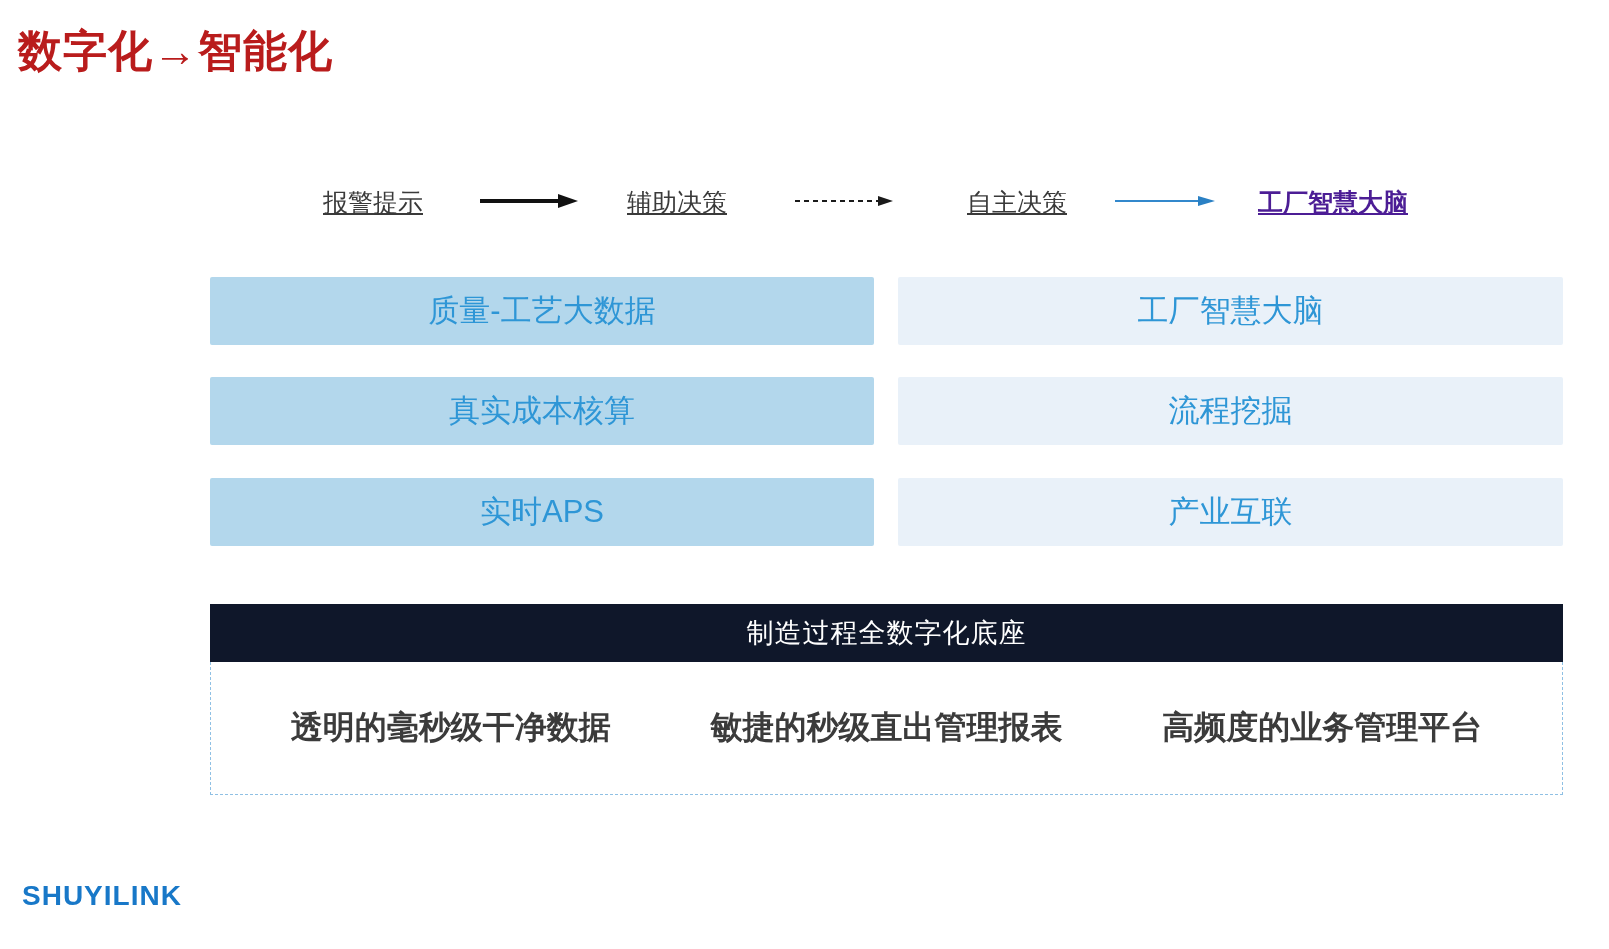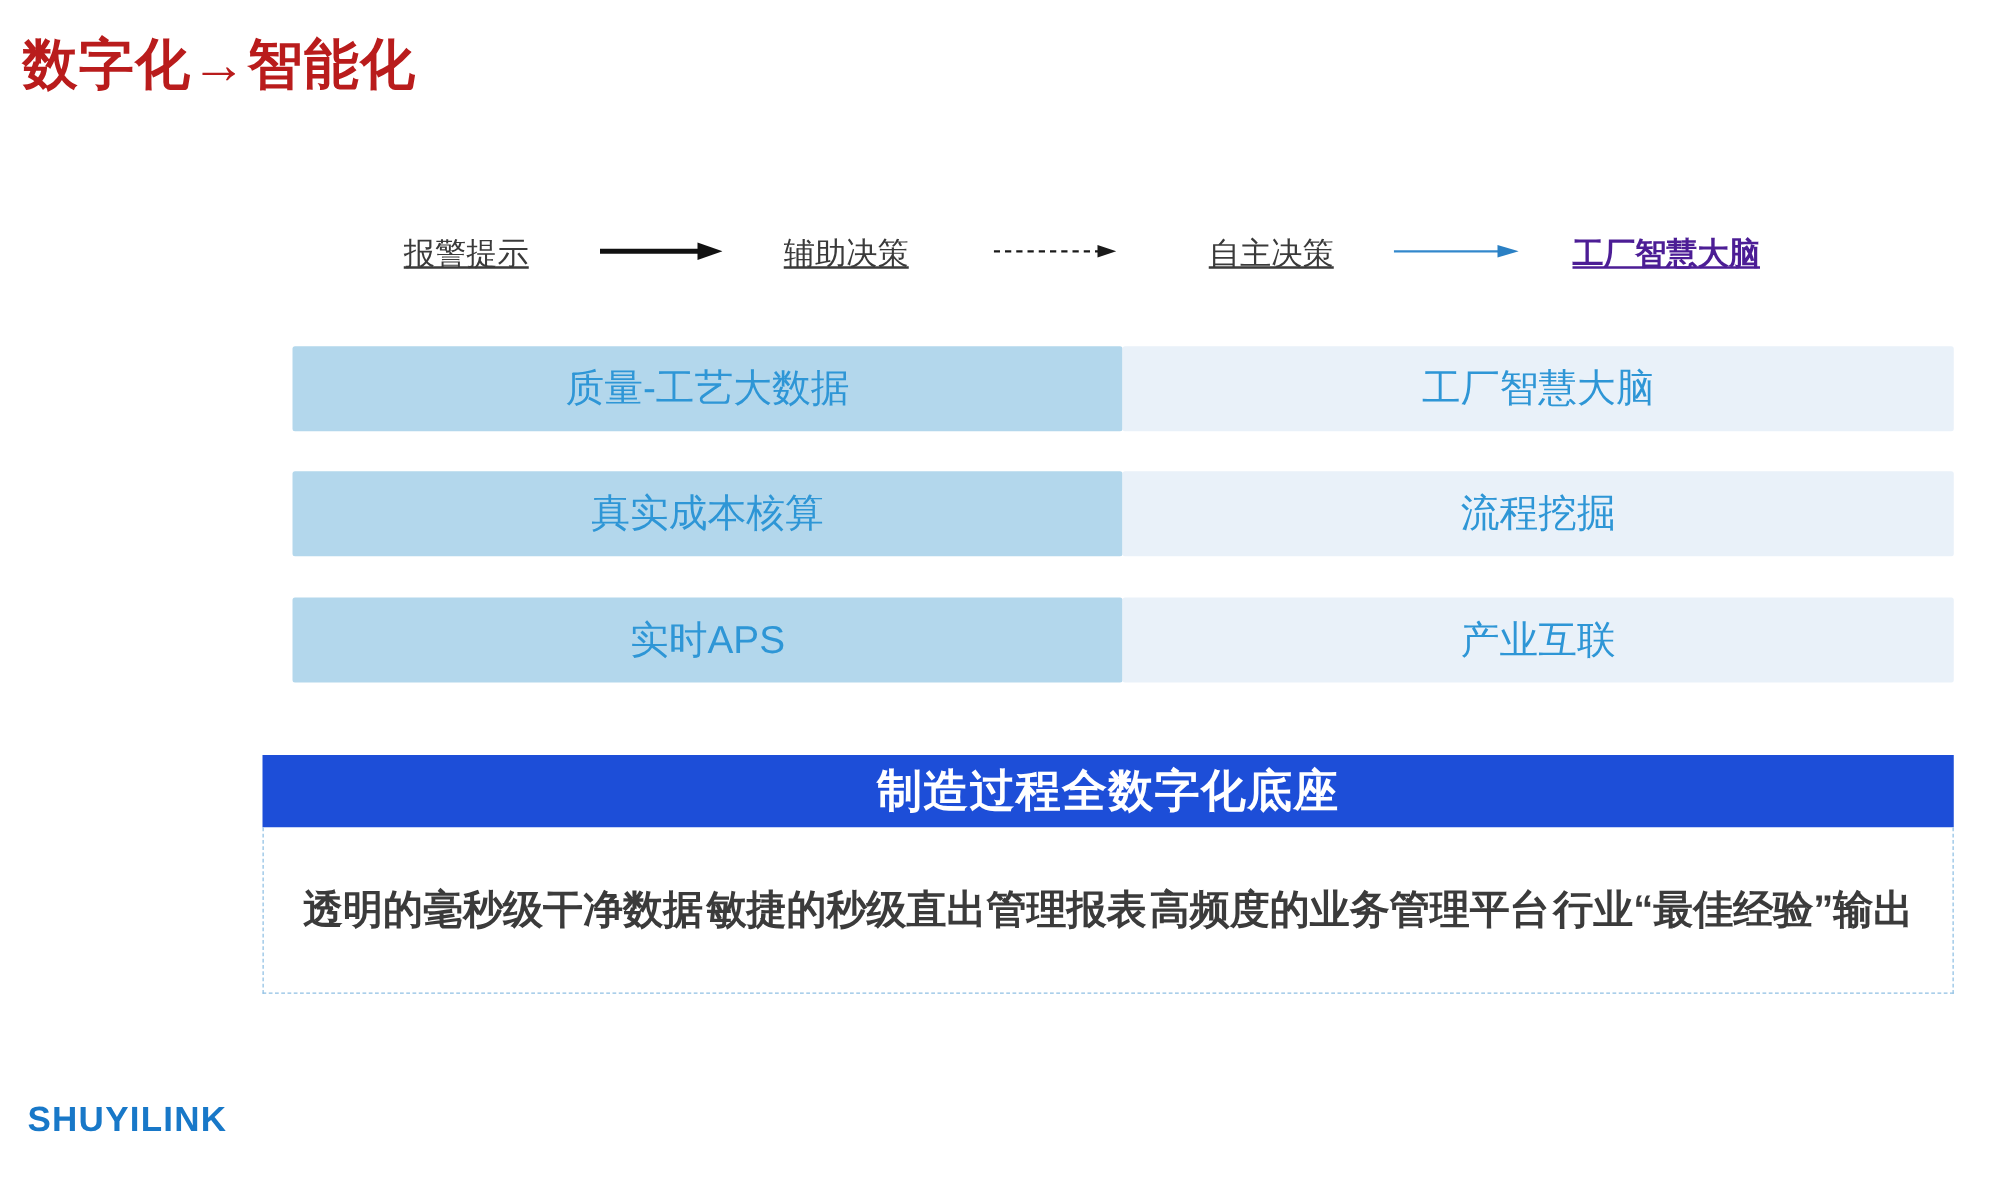--- a/index.html
+++ b/index.html
@@ -31,34 +31,34 @@
   .flow-arrow { position: absolute; top: 193px; }
 
   
   .cap-box {
     position: absolute;
     height: 68px;
     display: flex; align-items: center; justify-content: center;
     font-size: 31px; color: #2e96d6;
     border-radius: 2px;
   }
-  .cap-box.left-col  { left: 210px; width: 664px; background: #b3d7ec; margin-left: 24px; }
+  .cap-box.left-col  { left: 210px; width: 664px; background: #b3d7ec; }
   .cap-box.right-col { left: 898px; width: 665px; background: #e9f1f9; }
   .row-0 { top: 277px; }
   .row-1 { top: 377px; }
   .row-2 { top: 478px; }
 
   
   .foundation {
     position: absolute; left: 210px; top: 604px; width: 1353px;
   }
   .foundation-header {
-    height: 58px; background: #1d4ed8;
+    height: 58px; background: #0f172a;
     display: flex; align-items: center; justify-content: center;
-    color: #ffffff; font-size: 36px; font-weight: 700;
+    color: #ffffff; font-size: 27px; font-weight: 400;
     letter-spacing: 1px;
   }
   .foundation-body {
     height: 133px; background: #ffffff;
     border-left: 1px dashed #8fc0e4;
     border-right: 1px dashed #8fc0e4;
     border-bottom: 1px dashed #8fc0e4;
     display: flex; align-items: center; justify-content: space-around;
     padding: 0 30px;
   }
@@ -117,19 +117,18 @@
   <div class="cap-box right-col row-0">工厂智慧大脑</div>
   <div class="cap-box right-col row-1">流程挖掘</div>
   <div class="cap-box right-col row-2">产业互联</div>
 
   <div class="foundation">
     <div class="foundation-header">制造过程全数字化底座</div>
     <div class="foundation-body">
       <div class="foundation-item">透明的毫秒级干净数据</div>
       <div class="foundation-item">敏捷的秒级直出管理报表</div>
       <div class="foundation-item">高频度的业务管理平台</div>
-      <div class="foundation-item">行业“最佳经验”输出</div>
     </div>
   </div>
 
   <div class="logo">SHUYILINK</div>
 
 </div>
 
 </body></html>

